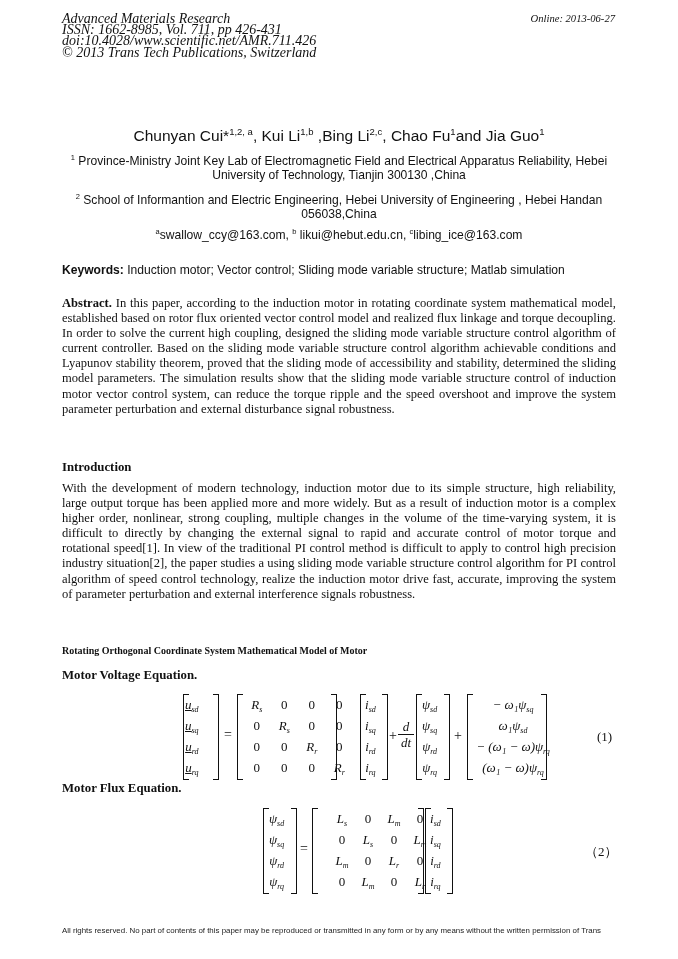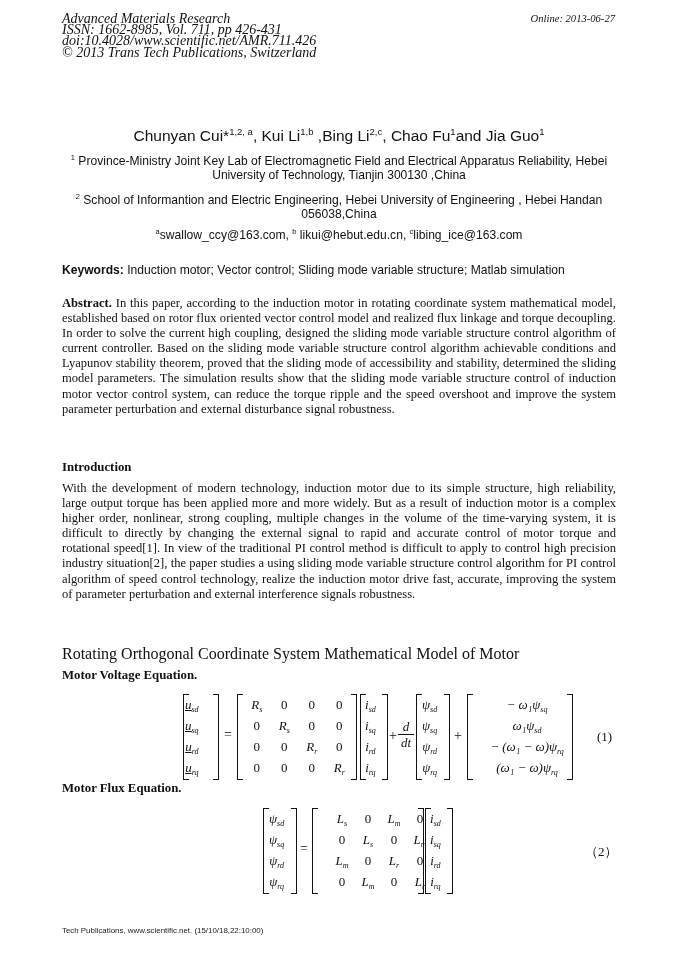--- a/index.html
+++ b/index.html
@@ -22,21 +22,21 @@
   .emails { left: 62px; width: 554px; top: 228px; text-align: center; font-size: 12.1px; }
 
   .keywords { left: 62px; width: 554px; top: 263px; font-size: 12.1px; }
   .keywords b { font-weight: bold; }
 
   .para { left: 62px; width: 554px; font-size: 12.55px; line-height: 15.1px; text-align: justify; }
   .para b { font-weight: bold; }
   .abstract { top: 296px; }
   .h-intro { left: 62px; top: 460px; font-size: 12.8px; font-weight: bold; }
   .intro { top: 481px; }
-  .h-rot { left: 62px; top: 645px; font-size: 16px; font-weight: normal; }
+  .h-rot { left: 62px; top: 645px; font-size: 10px; font-weight: bold; }
   .h-volt { left: 62px; top: 668px; font-size: 12.8px; font-weight: bold; }
   .h-flux { left: 62px; top: 781px; font-size: 12.8px; font-weight: bold; }
 
   .eq { font-family: "Liberation Serif", "DejaVu Serif", serif; font-style: italic; font-size: 13px; }
   .bracket { position: absolute; top: 0; bottom: 0; width: 5px; border-top: 1px solid #111; border-bottom: 1px solid #111; }
   .bracket.l { left: 0; border-left: 1px solid #111; }
   .bracket.r { right: 0; border-right: 1px solid #111; }
   .mtx { position: absolute; }
   .mtx table { border-collapse: collapse; }
   .mtx td { padding: 0 0; height: 21px; text-align: center; font-size: 13px; line-height: 21px; }
@@ -111,21 +111,21 @@
             <td><span>u</span><sub class="s">rd</sub></td>
           </tr>
       <tr>
             <td><span>u</span><sub class="s">rq</sub></td>
           </tr>
     </tbody>
       </table>
   </div>
   <div class="op" style="left:224px;top:727px;">=</div>
 
-  <div class="mtx" style="left:237px;top:694px;width:120px;height:86px;">
+  <div class="mtx" style="left:237px;top:694px;width:100px;height:86px;">
     <div class="bracket l"></div>
       <div class="bracket r"></div>
     <table style="margin-left:6px;width:110px;">
       <tbody>
           <tr>
             <td><span>R</span><sub class="s">s</sub></td>
             <td class="up">0</td>
             <td class="up">0</td>
             <td class="up">0</td>
           </tr>
@@ -192,21 +192,21 @@
             <td><span>ψ</span><sub class="s">rd</sub></td>
           </tr>
       <tr>
             <td><span>ψ</span><sub class="s">rq</sub></td>
           </tr>
     </tbody>
       </table>
   </div>
   <div class="op" style="left:454px;top:728px;">+</div>
 
-  <div class="mtx" style="left:467px;top:694px;width:92px;height:86px;padding-left:14px;">
+  <div class="mtx" style="left:467px;top:694px;width:80px;height:86px;">
     <div class="bracket l"></div>
       <div class="bracket r"></div>
     <table style="margin-left:5px;width:82px;">
       <tbody>
           <tr>
             <td><span>− ω₁ψ</span><sub class="s">sq</sub></td>
           </tr>
       <tr>
             <td><span>ω₁ψ</span><sub class="s">sd</sub></td>
           </tr>
@@ -295,14 +295,14 @@
       <tr>
             <td><span>i</span><sub class="s">rq</sub></td>
           </tr>
     </tbody>
       </table>
   </div>
   <div class="eqno" style="left:585px;top:843px;">（2）</div>
 </div>
 
 <div class="abs sans footer">
-  <div>Tech Publications, www.scientific.net. (15/10/18,22:10:00)</div>
+  <div>All rights reserved. No part of contents of this paper may be reproduced or transmitted in any form or by any means without the written permission of Trans</div>
 </div>
 
 </body></html>

